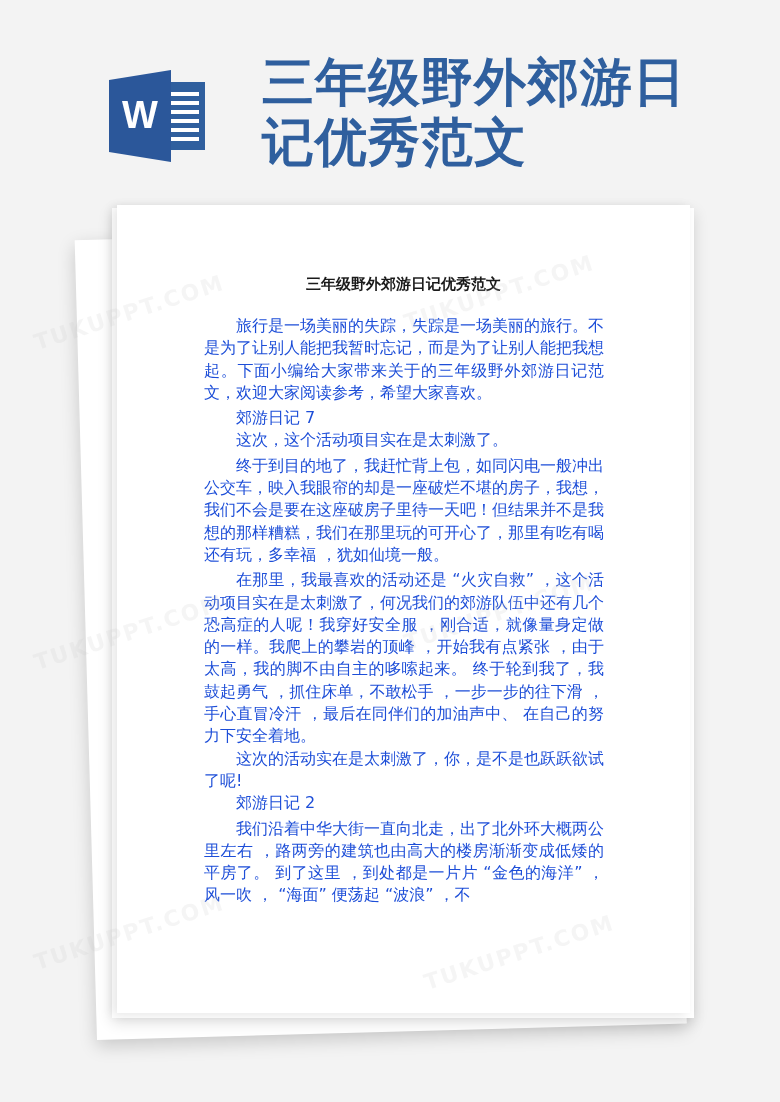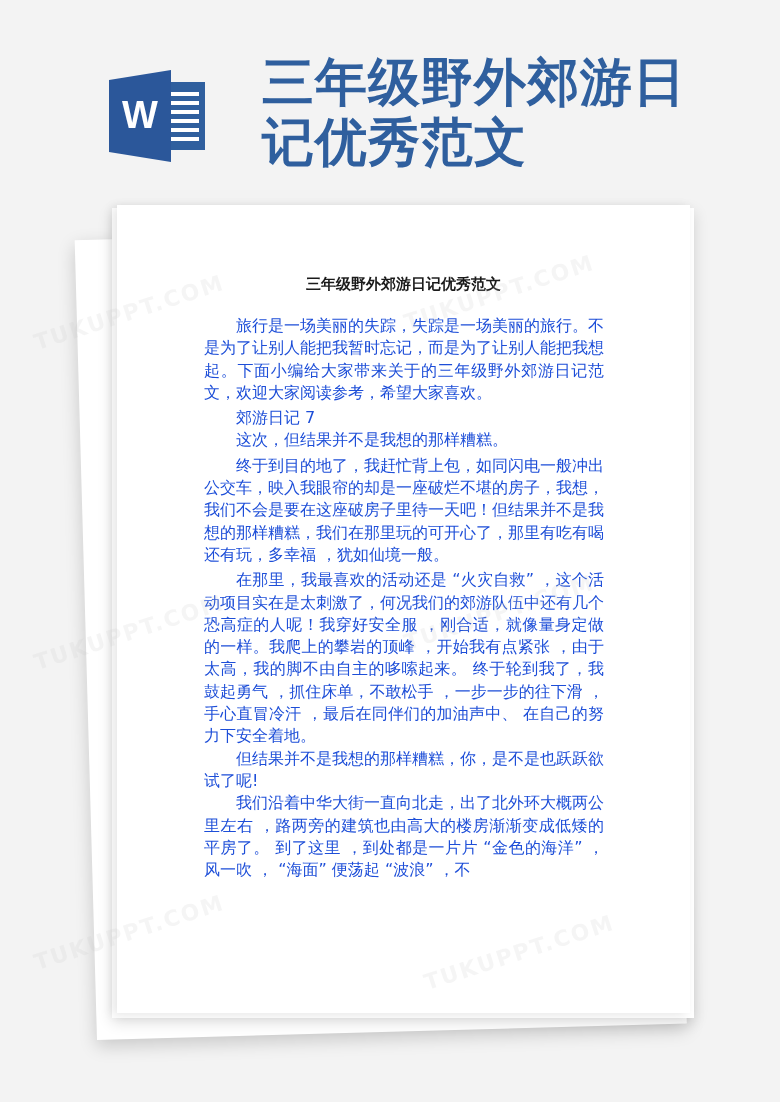--- a/index.html
+++ b/index.html
@@ -66,24 +66,25 @@
 </div>
 
 <div class="sheet-back"></div>
 <div class="sheet-mid"></div>
 
 <div class="sheet">
   <div class="doc-title">三年级野外郊游日记优秀范文</div>
   <div class="doc-body">
     <p>旅行是一场美丽的失踪，失踪是一场美丽的旅行。不是为了让别人能把我暂时忘记，而是为了让别人能把我想起。下面小编给大家带来关于的三年级野外郊游日记范文，欢迎大家阅读参考，希望大家喜欢。</p>
     <p class="tight">郊游日记 7</p>
-    <p>这次，但结果并不是我想的那样糟糕。</p>
+    <p>这次，这个活动项目实在是太刺激了。</p>
     <p>终于到目的地了，我赶忙背上包，如同闪电一般冲出公交车，映入我眼帘的却是一座破烂不堪的房子，我想，我们不会是要在这座破房子里待一天吧！但结果并不是我想的那样糟糕，我们在那里玩的可开心了，那里有吃有喝还有玩，多幸福 ，犹如仙境一般。</p>
     <p class="tight">在那里，我最喜欢的活动还是 “火灾自救” ，这个活动项目实在是太刺激了，何况我们的郊游队伍中还有几个恐高症的人呢！我穿好安全服 ，刚合适，就像量身定做的一样。我爬上的攀岩的顶峰 ，开始我有点紧张 ，由于太高，我的脚不由自主的哆嗦起来。 终于轮到我了，我鼓起勇气 ，抓住床单，不敢松手 ，一步一步的往下滑 ，手心直冒冷汗 ，最后在同伴们的加油声中、 在自己的努力下安全着地。</p>
-    <p class="tight">但结果并不是我想的那样糟糕，你，是不是也跃跃欲试了呢!</p>
+    <p class="tight">这次的活动实在是太刺激了，你，是不是也跃跃欲试了呢!</p>
+    <p>郊游日记 2</p>
     <p>我们沿着中华大街一直向北走，出了北外环大概两公里左右 ，路两旁的建筑也由高大的楼房渐渐变成低矮的平房了。 到了这里 ，到处都是一片片 “金色的海洋” ，风一吹 ， “海面” 便荡起 “波浪” ，不</p>
   </div>
 </div>
 
 <div class="watermark" style="left:30px;top:300px;">TUKUPPT.COM</div>
 <div class="watermark" style="left:400px;top:280px;">TUKUPPT.COM</div>
 <div class="watermark" style="left:30px;top:620px;">TUKUPPT.COM</div>
 <div class="watermark" style="left:400px;top:600px;">TUKUPPT.COM</div>
 <div class="watermark" style="left:30px;top:920px;">TUKUPPT.COM</div>
 <div class="watermark" style="left:420px;top:940px;">TUKUPPT.COM</div>

